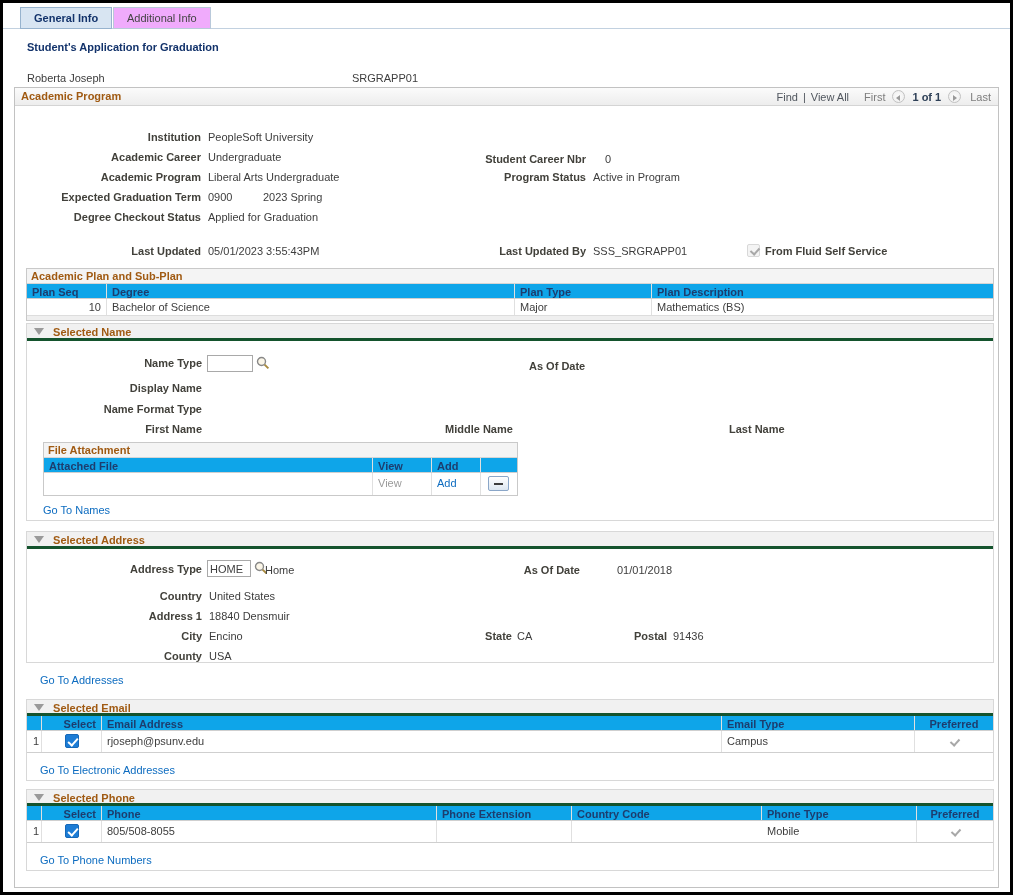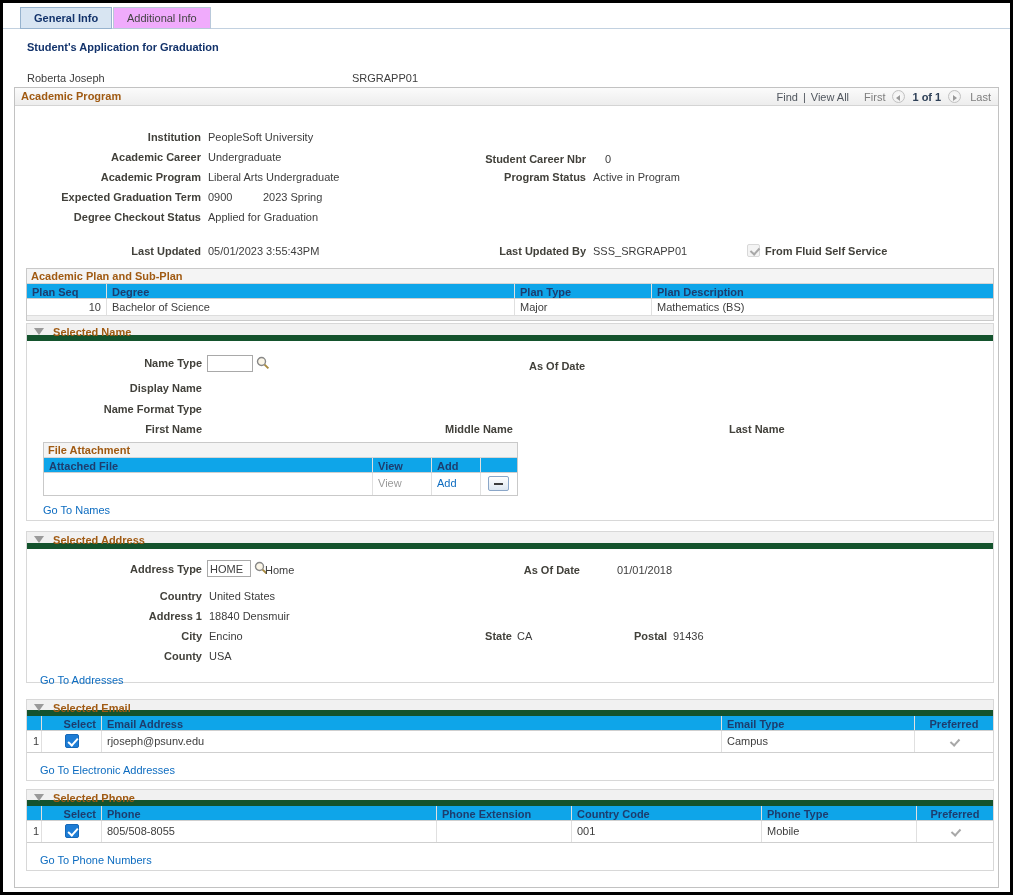--- a/index.html
+++ b/index.html
@@ -45,21 +45,21 @@
   .grid-hrow { position:relative; height:15px; background:#0ea5e9; border-bottom:1px solid #cfcfcf; }
   .grid-drow { position:relative; height:22px; background:#fff; }
   .gcell { position:absolute; top:0; bottom:0; border-right:1px solid #e0e0e0; padding:2px 5px 0 5px; overflow:hidden; white-space:nowrap; }
   .gcell.last { border-right:none; }
   .ghead { color:#1d3d6e; font-weight:bold; }
   .num { text-align:right; }
   .grid-footer { height:5px; background:#efefef; border-top:1px solid #ddd; }
 
   
   .section { position:absolute; left:11px; width:968px; border:1px solid #d8d8d8; background:#fff; }
-  .section-hdr { height:17px; background:#f1f1f1; border-bottom:6px solid #14532d; line-height:16px; }
+  .section-hdr { height:17px; background:#f1f1f1; border-bottom:3px solid #14532d; line-height:16px; }
   .tri { display:inline-block; width:0; height:0; border-left:5px solid transparent; border-right:5px solid transparent; border-top:7px solid #9a9a9a; margin:4px 6px 0 7px; vertical-align:top; cursor:pointer; }
 
   .ps-input { position:absolute; height:17px; border:1px solid #a9a9a9; background:#fff; font-family:"Liberation Sans",sans-serif; font-size:11px; color:#3d3d3d; padding:0 2px; }
   .lookup { position:absolute; width:14px; height:14px; cursor:pointer; }
 
   .golink, .bluelink { color:#0d6cc0; cursor:pointer; }
   .disabled-link { color:#9a9a9a; }
 
   
   .cb-blue { position:absolute; width:14px; height:14px; background:#1c7cd5; border:1px solid #1668b8; border-radius:2px; cursor:pointer; }
@@ -181,21 +181,21 @@
           <span class="gcell disabled-link" style="left:329px;width:59px;padding-top:4px;">View</span>
           <span class="gcell bluelink" style="left:388px;width:49px;padding-top:4px;">Add</span>
           <span class="gcell last" style="left:437px;width:36px;">
             <span class="minus-btn" style="left:7px;top:3px;"></span>
           </span>
         </div>
       </div>
       <span class="abs golink" style="left:16px;top:180px;">Go To Names</span>
     </div>
 
-    <div class="section" style="top:443px;height:152px;">
+    <div class="section" style="top:443px;height:132px;">
       <div class="section-hdr">
         <span class="tri"></span>
         <span class="brown">Selected Address</span>
       </div>
       <span class="flabel" style="left:5px;width:170px;top:31px;">Address Type</span>
       <input class="ps-input" style="left: 180px; top: 28px; width: 44px;" value="HOME">
       <svg class="lookup" style="left:227px;top:29px;" viewBox="0 0 14 14">
         <circle cx="5.5" cy="5.5" r="4" fill="#fbf6e8" stroke="#888" stroke-width="1.4"></circle>
         <line x1="8.6" y1="8.6" x2="12.4" y2="12.4" stroke="#a98a3f" stroke-width="2"></line>
       </svg>
@@ -261,21 +261,20 @@
           <span class="gcell ghead" style="left:735px;width:155px;">Phone Type</span>
           <span class="gcell ghead last" style="left:890px;width:76px;text-align:center;">Preferred</span>
         </div>
         <div class="grid-drow" style="border-bottom:1px solid #cfcfcf;">
           <span class="gcell num" style="left:0;width:15px;padding:4px 2px 0 0;">1</span>
           <span class="gcell" style="left:15px;width:60px;">
             <span class="cb-blue" style="left:23px;top:3px;"></span>
           </span>
           <span class="gcell" style="left:75px;width:335px;padding-top:4px;">805/508-8055</span>
           <span class="gcell" style="left:410px;width:135px;padding-top:4px;"></span>
-          <span class="gcell" style="left:545px;width:190px;padding-top:4px;">001</span>
           <span class="gcell" style="left:735px;width:155px;padding-top:4px;">Mobile</span>
           <span class="gcell last" style="left:890px;width:76px;">
             <span class="cb-gray" style="left:31px;top:4px;background:transparent;border-color:transparent;"></span>
           </span>
         </div>
       </div>
       <span class="abs golink" style="left:13px;top:64px;">Go To Phone Numbers</span>
     </div>
   </div>
 </div>

